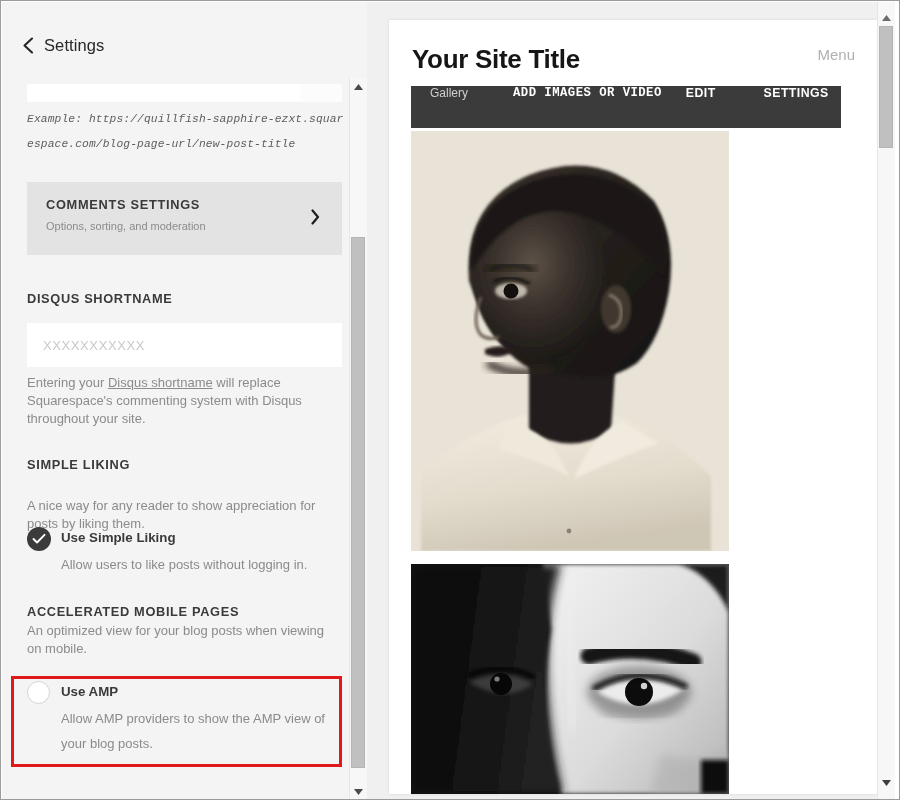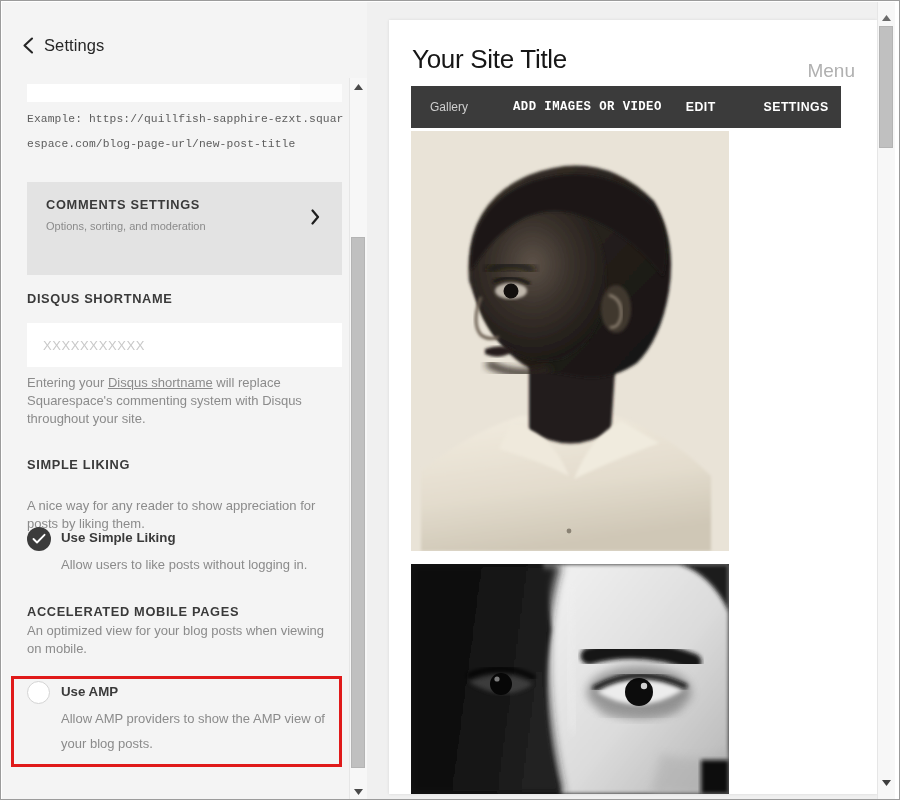--- a/index.html
+++ b/index.html
@@ -47,26 +47,26 @@
     background:#ffffff;border:none;box-sizing:border-box;
   }
   .url-input-right{
     position:absolute;left:298px;top:6px;width:42px;height:18px;
     background:#fcfcfc;
   }
   .example-text{
     position:absolute;left:25px;top:29px;width:322px;
     font-family:"Liberation Mono", monospace;
     font-size:11.3px;line-height:25px;color:#5d5d5d;
-    letter-spacing:.1px;word-break:break-all;
+    letter-spacing:.1px;word-break:break-all;font-style:italic;
   }
 
   
   .comments-card{
-    position:absolute;left:25px;top:104px;width:315px;height:93px;
+    position:absolute;left:25px;top:104px;width:315px;height:73px;
     background:#e3e3e3;cursor:pointer;
   }
   .comments-card .cc-title{
     position:absolute;left:19px;top:15px;
     font-size:12.8px;font-weight:bold;color:#3a3a3a;letter-spacing:.7px;
   }
   .comments-card .cc-sub{
     position:absolute;left:19px;top:38px;
     font-size:11px;color:#8b8b8b;
   }
@@ -140,29 +140,29 @@
     background:#f0f0f0;
   }
   .preview-frame{
     position:absolute;left:22px;top:18px;width:488px;height:774px;
     background:#ffffff;
     box-shadow:0 0 3px rgba(0,0,0,.10);
     overflow:hidden;
   }
   .site-title{
     position:absolute;left:23px;top:24px;
-    font-size:26px;font-weight:normal;color:#161616;letter-spacing:-.3px;
+    font-size:26px;font-weight:bold;color:#161616;letter-spacing:-.3px;
   }
   .menu-link{
-    position:absolute;right:22px;top:40px;
-    font-size:19px;color:#b0b0b0;cursor:pointer;
+    position:absolute;right:22px;top:26px;
+    font-size:15px;color:#b0b0b0;cursor:pointer;
   }
   .editbar{
     position:absolute;left:22px;top:66px;width:430px;height:42px;
-    background:#3b3b3b;display:flex;align-items:center;
+    background:#3b3b3b;display:flex;align-items:flex-start;
   }
   .editbar .eb-gallery{
     font-size:12px;color:#cfcfcf;margin-left:19px;
   }
   .editbar .eb-item{
     font-size:12.3px;font-weight:bold;color:#ffffff;letter-spacing:.45px;
     cursor:pointer;
   }
   .eb-add{margin-left:45px;font-family:Liberation Mono, monospace;}
   .eb-edit{margin-left:24px;}

